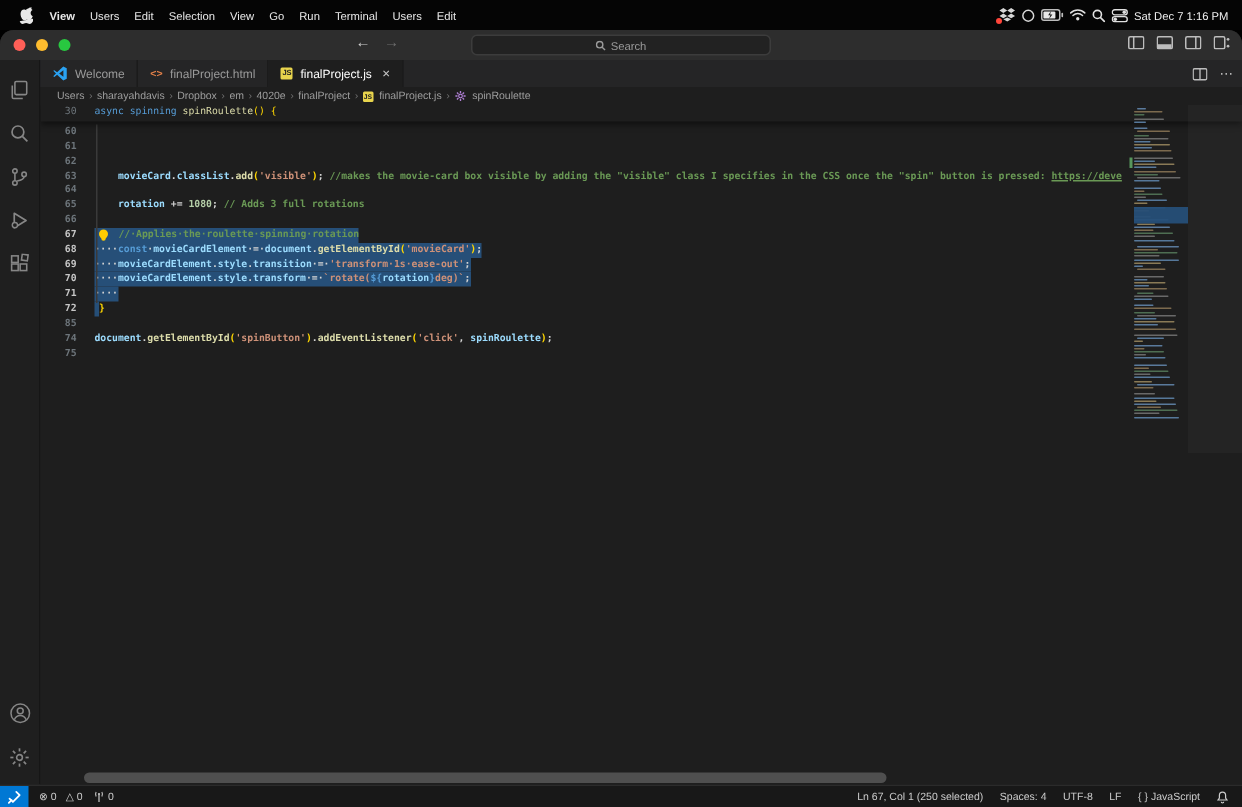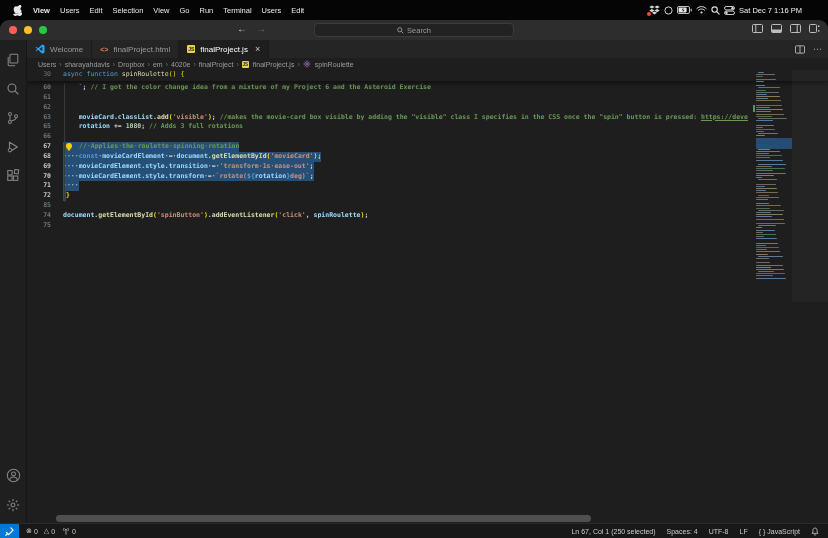--- a/index.html
+++ b/index.html
@@ -5,21 +5,21 @@
   html,body{margin:0;padding:0;}
   body{width:828px;height:538px;overflow:hidden;background:#000;font-family:"Liberation Sans",sans-serif;-webkit-font-smoothing:antialiased;}
   #screen{position:relative;width:828px;height:538px;background:#000;}
 
   
   .menubar{position:absolute;top:0;left:0;width:828px;height:20px;background:#050505;display:flex;align-items:center;color:#e8e8e8;font-size:7.5px;}
   .apple{margin-left:13px;display:flex;align-items:center;}
   .menu-item{padding:0 5px;}
   .menu-item.app{font-weight:bold;margin-left:6px;}
   .menu-items{display:flex;}
-  .menu-right{margin-left:auto;display:flex;align-items:center;gap:4px;padding-right:26px;}
+  .menu-right{margin-left:auto;display:flex;align-items:center;gap:4px;padding-right:9px;}
   .mb-icon{position:relative;display:flex;align-items:center;}
   .badge-dot{position:absolute;left:-2px;bottom:-1px;width:4px;height:4px;border-radius:50%;background:#ff453a;}
   .clock{font-size:7.5px;color:#f0f0f0;white-space:nowrap;}
 
   
   .window{position:absolute;top:20px;left:0;width:828px;height:518px;background:#1e1e1e;border-radius:9px 9px 0 0;overflow:hidden;display:flex;flex-direction:column;}
   .titlebar{height:20px;background:#2d2d2d;position:relative;flex:none;}
   .traffic{position:absolute;left:9px;top:6px;display:flex;gap:7px;}
   .tl{width:8px;height:8px;border-radius:50%;}
   .tl.red{background:#ff5f57;}
@@ -328,38 +328,39 @@
                   <line x1="10.8" y1="5.2" x2="12.7" y2="3.3"></line>
                 </g>
               </svg>
             </span>
             <span>spinRoulette</span>
           </div>
 
         <div class="editor">
           <div class="indent-guide"></div>
           <div class="lines">
-              <div class="code-line"><span class="gutter">60</span><span class="line-content"><span class="tok-plain">    </span><span class="tok-str">`</span><span class="tok-plain">; </span><span class="tok-cmt">// I got the color change idea from a mixture of my Project 6 and the Asteroid Exercise</span></span></div>
+              <div class="code-line"><span class="gutter">60</span></div>
               <div class="code-line"><span class="gutter">61</span><span class="line-content"></span></div>
               <div class="code-line"><span class="gutter">62</span><span class="line-content"></span></div>
               <div class="code-line"><span class="gutter">63</span><span class="line-content"><span class="tok-plain">    </span><span class="tok-var">movieCard</span><span class="tok-plain">.</span><span class="tok-var">classList</span><span class="tok-plain">.</span><span class="tok-fn">add</span><span class="tok-gold">(</span><span class="tok-str">'visible'</span><span class="tok-gold">)</span><span class="tok-plain">; </span><span class="tok-cmt">//makes the movie-card box visible by adding the "visible" class I specifies in the CSS once the "spin" button is pressed: </span><span class="tok-link">https://deve</span></span></div>
+              <div class="code-line"><span class="gutter">64</span><span class="line-content"></span></div>
               <div class="code-line"><span class="gutter">65</span><span class="line-content"><span class="tok-plain">    </span><span class="tok-var">rotation</span><span class="tok-plain"> += </span><span class="tok-num">1080</span><span class="tok-plain">; </span><span class="tok-cmt">// Adds 3 full rotations</span></span></div>
               <div class="code-line"><span class="gutter">66</span><span class="line-content"></span></div>
               <div class="code-line"><span class="gutter hl">67</span><span class="line-content selected"><span class="bulb"></span><span class="tok-cmt">//·Applies·the·roulette·spinning·rotation</span></span></div>
               <div class="code-line"><span class="gutter hl">68</span><span class="line-content selected"><span class="tok-plain">····</span><span class="tok-kw">const</span><span class="tok-plain">·</span><span class="tok-var">movieCardElement</span><span class="tok-plain">·=·</span><span class="tok-var">document</span><span class="tok-plain">.</span><span class="tok-fn">getElementById</span><span class="tok-gold">(</span><span class="tok-str">'movieCard'</span><span class="tok-gold">)</span><span class="tok-plain">;</span></span></div>
               <div class="code-line"><span class="gutter hl">69</span><span class="line-content selected"><span class="tok-plain">····</span><span class="tok-var">movieCardElement</span><span class="tok-plain">.</span><span class="tok-var">style</span><span class="tok-plain">.</span><span class="tok-var">transition</span><span class="tok-plain">·=·</span><span class="tok-str">'transform·1s·ease-out'</span><span class="tok-plain">;</span></span></div>
               <div class="code-line"><span class="gutter hl">70</span><span class="line-content selected"><span class="tok-plain">····</span><span class="tok-var">movieCardElement</span><span class="tok-plain">.</span><span class="tok-var">style</span><span class="tok-plain">.</span><span class="tok-var">transform</span><span class="tok-plain">·=·</span><span class="tok-str">`rotate(</span><span class="tok-kw">${</span><span class="tok-var">rotation</span><span class="tok-kw">}</span><span class="tok-str">deg)`</span><span class="tok-plain">;</span></span></div>
               <div class="code-line"><span class="gutter hl">71</span><span class="line-content selected"><span class="tok-plain">····</span></span></div>
               <div class="code-line"><span class="gutter hl">72</span><span class="line-content"><span class="sel-sliver"></span><span class="tok-gold">}</span></span></div>
               <div class="code-line"><span class="gutter">85</span><span class="line-content"></span></div>
               <div class="code-line"><span class="gutter">74</span><span class="line-content"><span class="tok-var">document</span><span class="tok-plain">.</span><span class="tok-fn">getElementById</span><span class="tok-gold">(</span><span class="tok-str">'spinButton'</span><span class="tok-gold">)</span><span class="tok-plain">.</span><span class="tok-fn">addEventListener</span><span class="tok-gold">(</span><span class="tok-str">'click'</span><span class="tok-plain">, </span><span class="tok-var">spinRoulette</span><span class="tok-gold">)</span><span class="tok-plain">;</span></span></div>
               <div class="code-line"><span class="gutter">75</span><span class="line-content"></span></div>
             </div>
           <div class="sticky">
-              <div class="sticky-inner"><span class="gutter">30</span><span class="line-content"><span class="tok-kw">async</span><span class="tok-plain"> </span><span class="tok-kw">function</span><span class="tok-plain"> </span><span class="tok-fn">spinRoulette</span><span class="tok-gold">() {</span></span></div>
+              <div class="sticky-inner"><span class="gutter">30</span><span class="line-content"><span class="tok-kw">async</span><span class="tok-plain"> </span><span class="tok-kw">spinning</span><span class="tok-plain"> </span><span class="tok-fn">spinRoulette</span><span class="tok-gold">() {</span></span></div>
             </div>
           <div class="scroll-v"></div>
           <div class="minimap">
               <div class="mm-row" style="width: 18%; background: rgb(90, 122, 156); margin-left: 6%;"></div>
               <div class="mm-row" style="width: 55%; background: rgb(124, 106, 78);"></div>
               <div class="mm-row" style="width: 21%; background: rgb(78, 110, 82);"></div>
               <div class="mm-row" style="width: 58%; background: rgb(105, 105, 105);"></div>
               <div class="mm-row" style="width: 24%; background: rgb(86, 120, 154);"></div>
               <div class="mm-row" style="width: 0%; background: rgb(138, 122, 86);"></div>
               <div class="mm-row" style="width: 27%; background: rgb(90, 122, 156);"></div>

